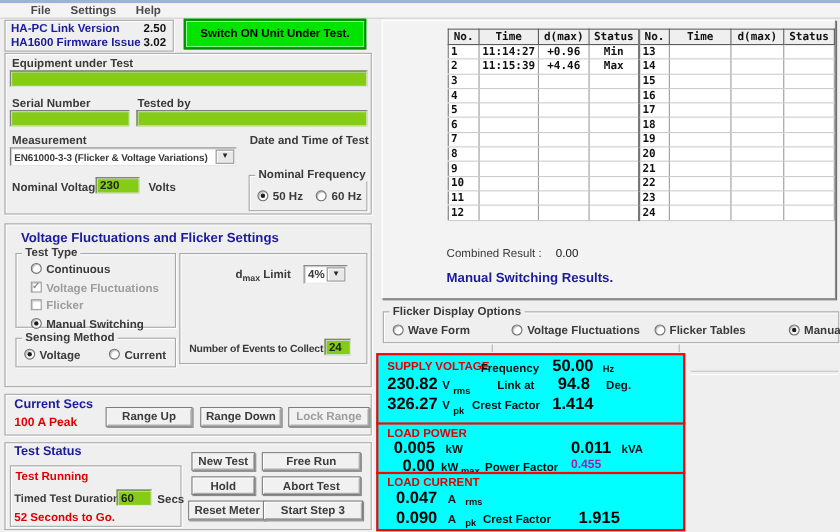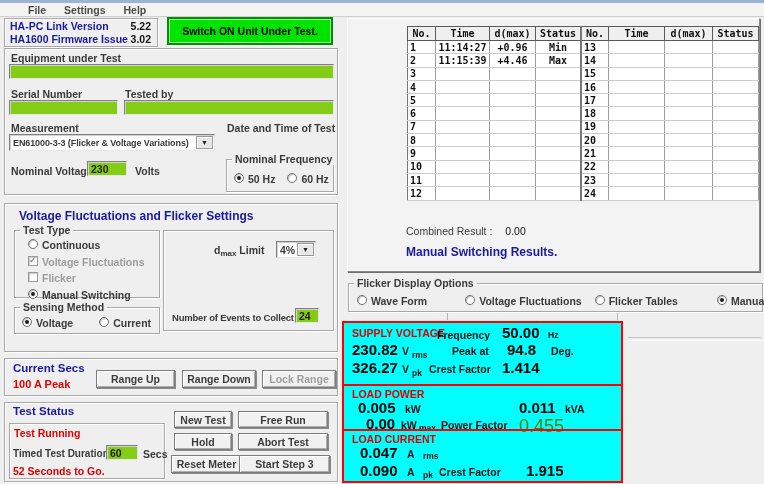--- a/index.html
+++ b/index.html
@@ -79,21 +79,21 @@
   #results-table th:nth-child(8){width:43px}
   #results-table td.c4,#results-table th:nth-child(5){border-left:2px solid #777}
 
   
   #meter{position:absolute;left:342px;top:321px;width:281px;height:162px;background:#00ffff;
          border:2px solid #ff0000;box-sizing:border-box}
   .msec{position:absolute;left:0;right:0}
   .mdiv{position:absolute;left:-2px;right:-2px;border-top:2px solid #ff0000}
   .mtitle{position:absolute;font-weight:bold;font-size:10.5px;color:#e00000;white-space:nowrap}
   .mbig{position:absolute;font-weight:bold;font-size:15px;color:#000;white-space:nowrap}
-  .mmed{position:absolute;font-weight:normal;font-size:18px;color:#4d7c0f;white-space:nowrap}
+  .mmed{position:absolute;font-weight:bold;font-size:11px;color:#a21caf;white-space:nowrap}
   .mlbl{position:absolute;font-weight:bold;font-size:10.5px;color:#101010;white-space:nowrap}
   .msub{position:absolute;font-weight:bold;font-size:8.5px;color:#101010;white-space:nowrap}
 
   .sub{font-size:8px;vertical-align:-2px;font-weight:bold}
   .tick{position:absolute;width:1px;height:7px;background:#b5b5b5}
   #ridge{position:absolute;left:628px;top:337px;width:134px;height:2px;
          border-top:1px solid #c6c6c6;border-bottom:1px solid #ffffff}
 </style>
 </head>
 <body>
@@ -103,21 +103,21 @@
 <div id="menubar">
   <span class="menu-item">File</span>
   <span class="menu-item">Settings</span>
   <span class="menu-item">Help</span>
 </div>
 
 <div class="etched" style="left:4px;top:18px;width:154px;height:29px">
   <div style="position:absolute;left:5px;top:1px;white-space:nowrap">
     <span class="navy" style="font-weight:bold;font-size:10.5px">HA-PC Link Version</span>
   </div>
-  <div style="position:absolute;right:6px;top:1px;font-weight:bold;color:#111;font-size:10.5px">5.22</div>
+  <div style="position:absolute;right:6px;top:1px;font-weight:bold;color:#111;font-size:10.5px">2.50</div>
   <div style="position:absolute;left:5px;top:14px;white-space:nowrap">
     <span class="navy" style="font-weight:bold;font-size:10.5px">HA1600 Firmware Issue</span>
   </div>
   <div style="position:absolute;right:6px;top:14px;font-weight:bold;color:#111;font-size:10.5px">3.02</div>
 </div>
 
 <div style="position:absolute;left:167px;top:17px;width:166px;height:28px;background:#00e400;
      border:2px solid #009000;box-shadow:inset 0 0 0 1px #9fff9f;display:flex;align-items:center;
      justify-content:center;font-weight:bold;font-size:10.5px;color:#000;box-sizing:border-box">
   <span>Switch ON Unit Under Test.</span>
@@ -409,21 +409,21 @@
 
   <div class="msec" style="top:0;height:63px">
     <span class="mtitle" style="left:8px;top:4px">SUPPLY VOLTAGE</span>
     <span class="mlbl" style="left:93px;top:6px">Frequency</span>
     <span class="mbig" style="left:158px;top:1px">50.00</span>
     <span class="msub" style="left:204px;top:7px">Hz</span>
 
     <span class="mbig" style="left:8px;top:18px">230.82</span>
     <span class="mlbl" style="left:58px;top:22px">V</span>
     <span class="msub" style="left:68px;top:27px">rms</span>
-    <span class="mlbl" style="left:108px;top:22px">Peak at</span>
+    <span class="mlbl" style="left:108px;top:22px">Link at</span>
     <span class="mbig" style="left:163px;top:18px">94.8</span>
     <span class="mlbl" style="left:207px;top:22px">Deg.</span>
 
     <span class="mbig" style="left:8px;top:36px">326.27</span>
     <span class="mlbl" style="left:58px;top:40px">V</span>
     <span class="msub" style="left:68px;top:45px">pk</span>
     <span class="mlbl" style="left:85px;top:40px">Crest Factor</span>
     <span class="mbig" style="left:158px;top:36px">1.414</span>
   </div>
   <div class="mdiv" style="top:61px"></div>

